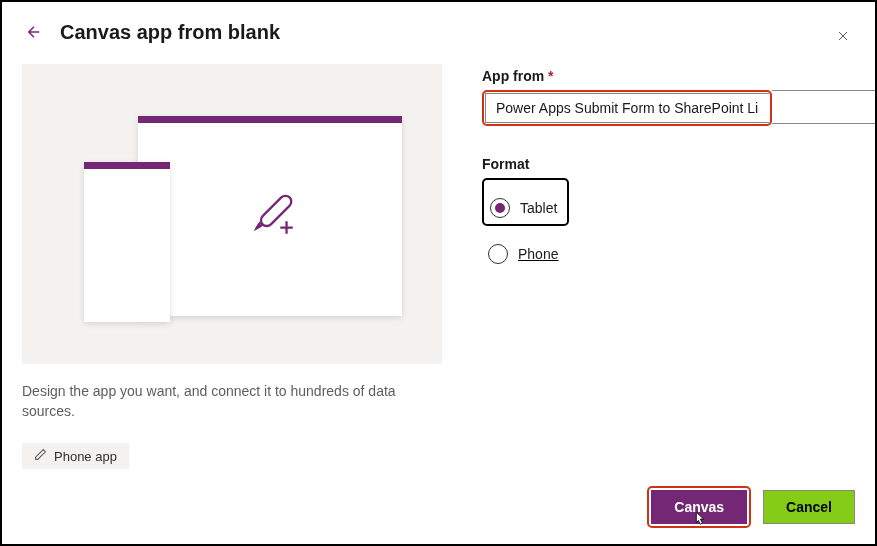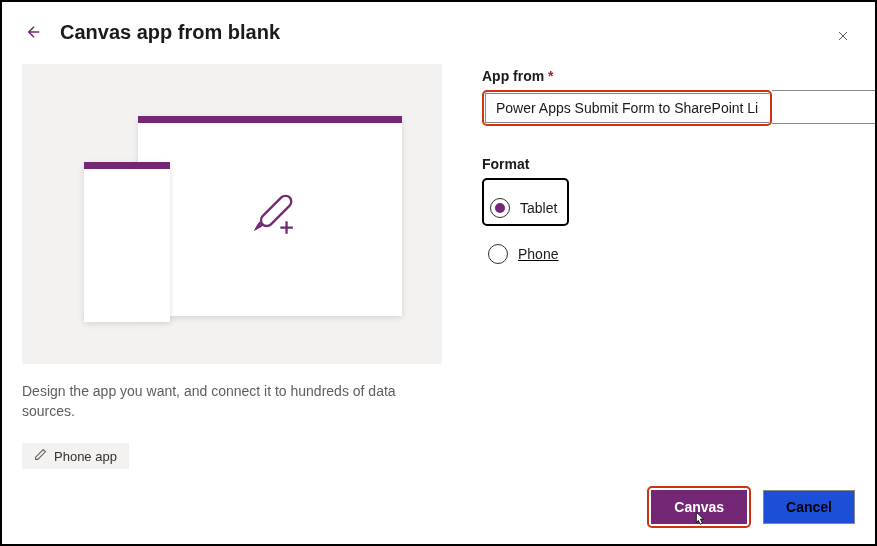--- a/index.html
+++ b/index.html
@@ -33,21 +33,21 @@
 
     .format-section { margin-top: 30px; }
     .radio-row { display: flex; align-items: center; margin-top: 12px; cursor: pointer; }
     .radio-outer { width: 20px; height: 20px; border: 1px solid #323130; border-radius: 50%; display: flex; align-items: center; justify-content: center; margin-right: 10px; }
     .radio-inner { width: 10px; height: 10px; background: #742774; border-radius: 50%; }
     .radio-label { font-size: 14px; color: #1b1a19; }
     .radio-highlight { border: 2px solid #000000; border-radius: 5px; padding: 6px 10px 6px 6px; display: inline-flex; align-items: center; }
     .radio-plain { padding: 6px 10px 6px 6px; display: inline-flex; align-items: center; text-decoration: underline; }
 
     .footer { position: absolute; bottom: 16px; right: 20px; display: flex; gap: 12px; align-items: center; }
-    .btn { padding: 8px 22px; font-size: 14px; font-weight: 600; border: 1px solid #8a8886; background: #1d4ed8; cursor: pointer; font-family: inherit; }
+    .btn { padding: 8px 22px; font-size: 14px; font-weight: 600; border: 1px solid #8a8886; background: #84cc16; cursor: pointer; font-family: inherit; }
     .btn-primary { background: #742774; color: #fff; border-color: #742774; position: relative; }
     .create-wrap { border: 2px solid #d13212; border-radius: 5px; padding: 2px; position: relative; }
     .cursor { position: absolute; bottom: -6px; left: 50%; transform: translateX(-50%); pointer-events: none; }
   </style>
 </head>
 <body>
 
 <div class="header">
   <div class="back-btn">
     <svg width="18" height="18" viewBox="0 0 24 24" fill="none" stroke="currentColor" stroke-width="2">

